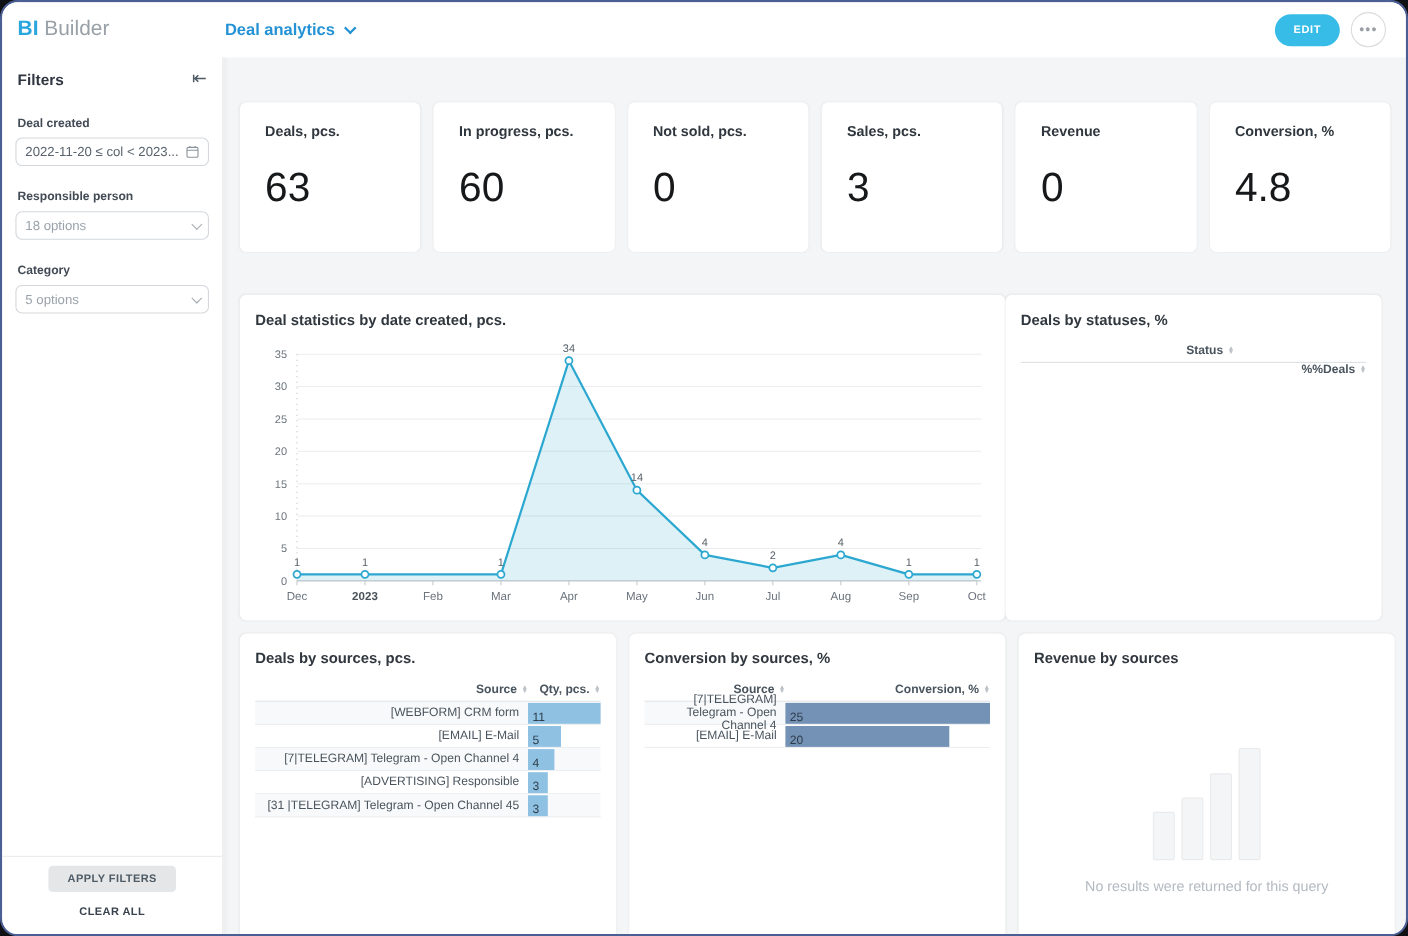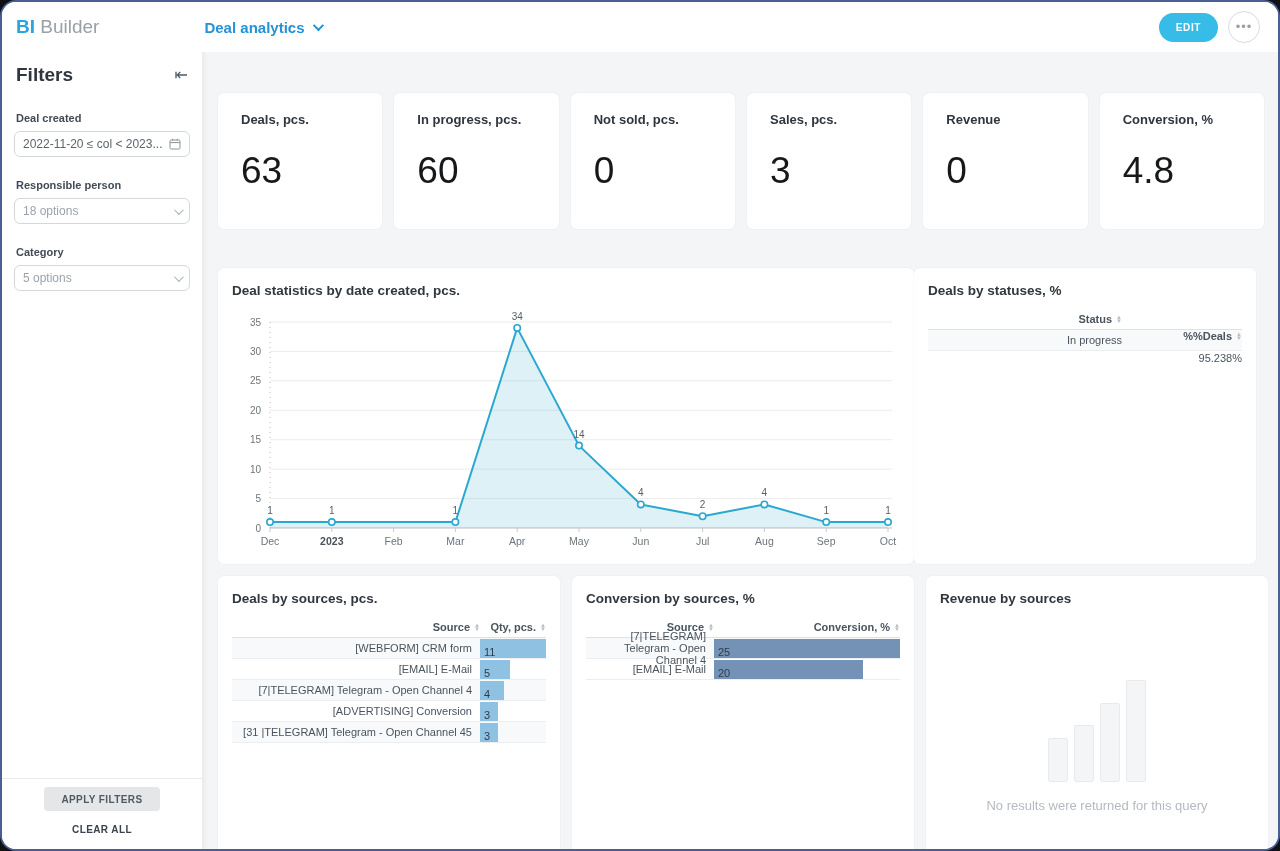--- a/index.html
+++ b/index.html
@@ -19,21 +19,21 @@
   .topbar-right { margin-left:auto; margin-right:18px; display:flex; align-items:center; gap:10px; }
   .edit-btn { background:#36bce6; color:#fff; font-size:10px; font-weight:bold; letter-spacing:.6px;
     border:none; border-radius:15px; height:29px; padding:0 17px; cursor:pointer; }
   .more-btn { width:32px; height:32px; border-radius:50%; border:1px solid #d9dbde; background:#fff;
     color:#9aa0a6; font-size:13px; letter-spacing:1px; line-height:28px; text-align:center; cursor:pointer; }
 
   
   .sidebar { position:absolute; top:50px; left:0; width:201px; bottom:0; background:#fff;
     border-right:1px solid #e8eaec; box-shadow:2px 0 4px rgba(0,0,0,.04); display:flex; flex-direction:column; z-index:4; }
   .sb-head { display:flex; align-items:center; justify-content:space-between; padding:12px 14px 4px 14px; }
-  .sb-head .ttl { font-size:19px; font-weight:bold; color:#2f3640; }
+  .sb-head .ttl { font-size:14px; font-weight:bold; color:#2f3640; }
   .collapse { font-size:16px; color:#4e5a64; cursor:pointer; line-height:1; }
   .sb-body { flex:1; padding:0 12px; overflow:hidden; }
   .f-label { font-size:11px; font-weight:bold; color:#424b55; margin:22px 2px 7px 2px; }
   .f-field { height:26px; border:1px solid #d4d8dc; border-radius:6px; background:#fff;
     display:flex; align-items:center; padding:0 8px; cursor:pointer; }
   .f-field .val { flex:1; font-size:12px; color:#5a646e; white-space:nowrap; overflow:hidden; }
   .f-field.muted .val { color:#9aa3ac; }
   .cal-ic { width:12px; height:12px; flex:0 0 auto; }
   .sel-chev { width:7px; height:7px; border-right:1.5px solid #a7aeb5; border-bottom:1.5px solid #a7aeb5; transform:rotate(45deg) translateY(-2px); flex:0 0 auto; }
   .sb-foot { border-top:1px solid #e8eaec; padding:8px 0 12px 0; text-align:center; }
@@ -253,24 +253,20 @@
             </div>
             <div class="th col-pct">
               <span>%%Deals</span>
               <span class="sort">
                   <i>▲</i>
                   <i>▼</i>
                 </span>
             </div>
           </div>
           <div id="status-rows">
-              <div class="trow">
-                <div class="td col-grow">In progress</div>
-                <div class="td col-pct">95.238%</div>
-              </div>
             </div>
         </div>
       </div>
     </div>
 
     <div class="row3">
       <div class="panel">
         <div class="p-title">Deals by sources, pcs.</div>
         <div class="tbl">
           <div class="thead">
@@ -308,21 +304,21 @@
               </div>
               <div class="trow">
                 <div class="td col-grow" style="padding-right:8px">[7|TELEGRAM] Telegram - Open Channel 4</div>
                 <div class="barcell col-qty">
                   <div class="bar" style="width:36.4%;background:#8fc1e3">
                     <span>4</span>
                   </div>
                 </div>
               </div>
               <div class="trow">
-                <div class="td col-grow" style="padding-right:8px">[ADVERTISING] Conversion</div>
+                <div class="td col-grow" style="padding-right:8px">[ADVERTISING] Responsible</div>
                 <div class="barcell col-qty">
                   <div class="bar" style="width:27.3%;background:#8fc1e3">
                     <span>3</span>
                   </div>
                 </div>
               </div>
               <div class="trow">
                 <div class="td col-grow" style="padding-right:8px">[31 |TELEGRAM] Telegram - Open Channel 45</div>
                 <div class="barcell col-qty">
                   <div class="bar" style="width:27.3%;background:#8fc1e3">

